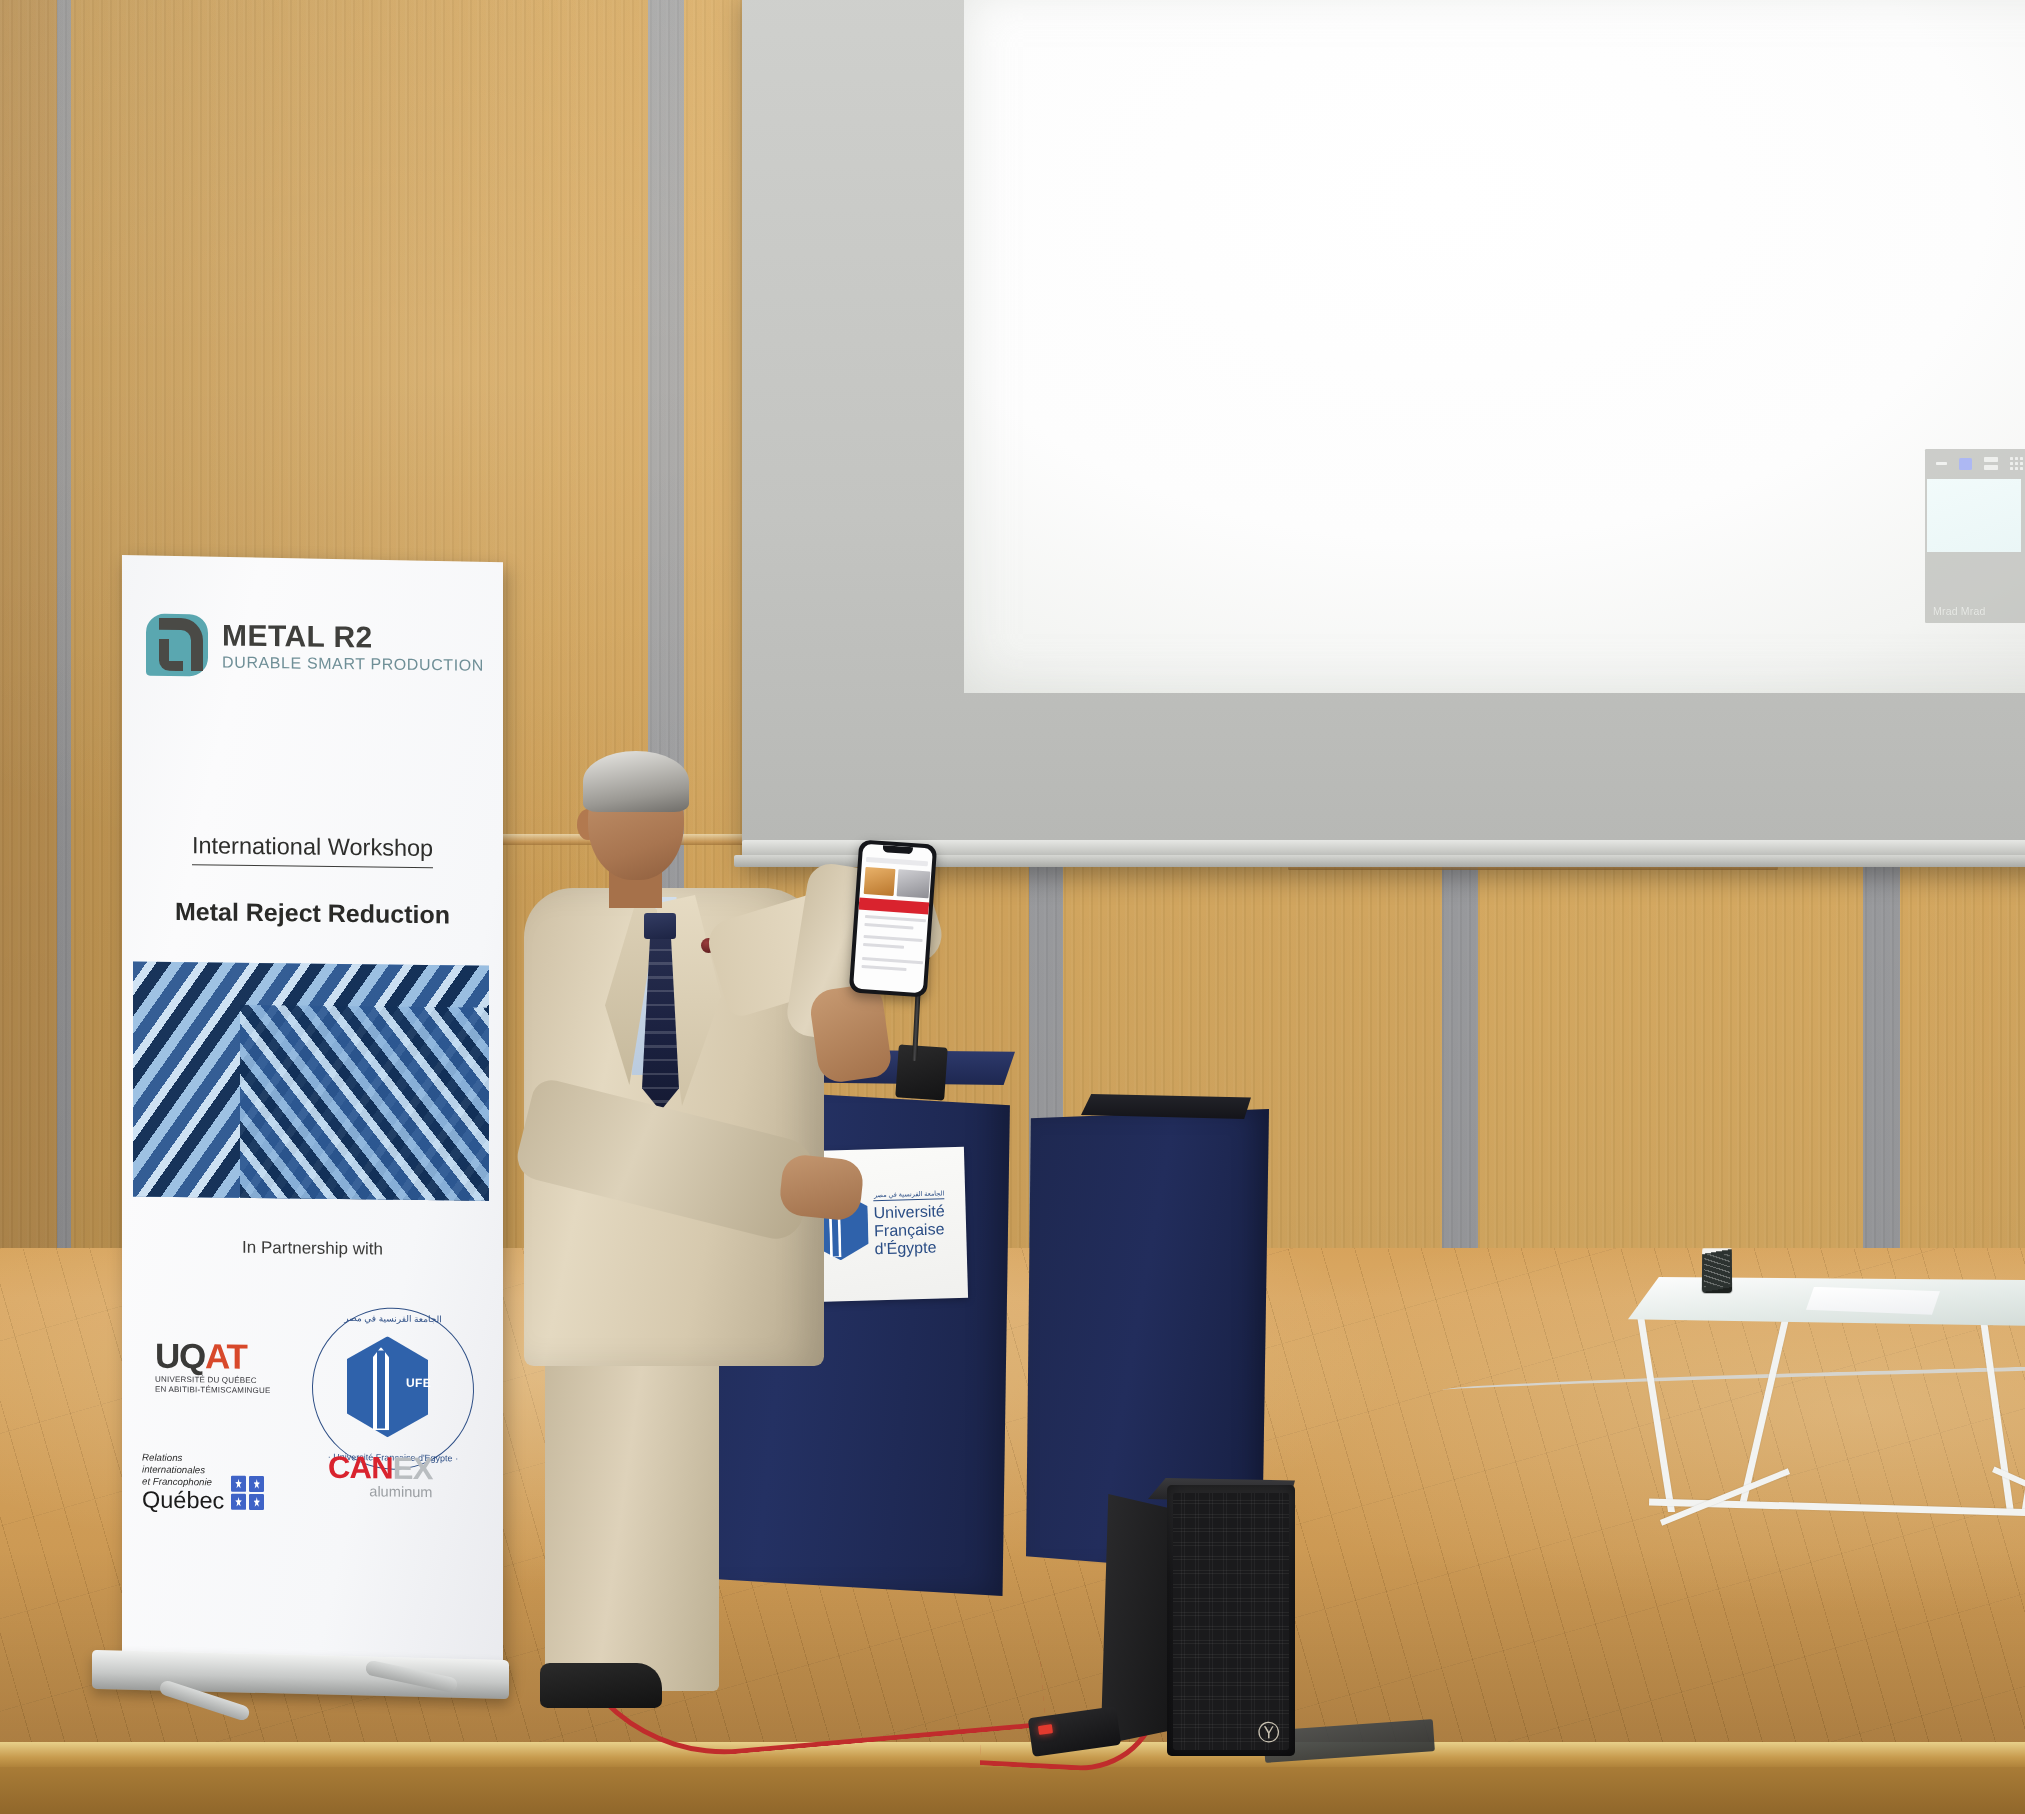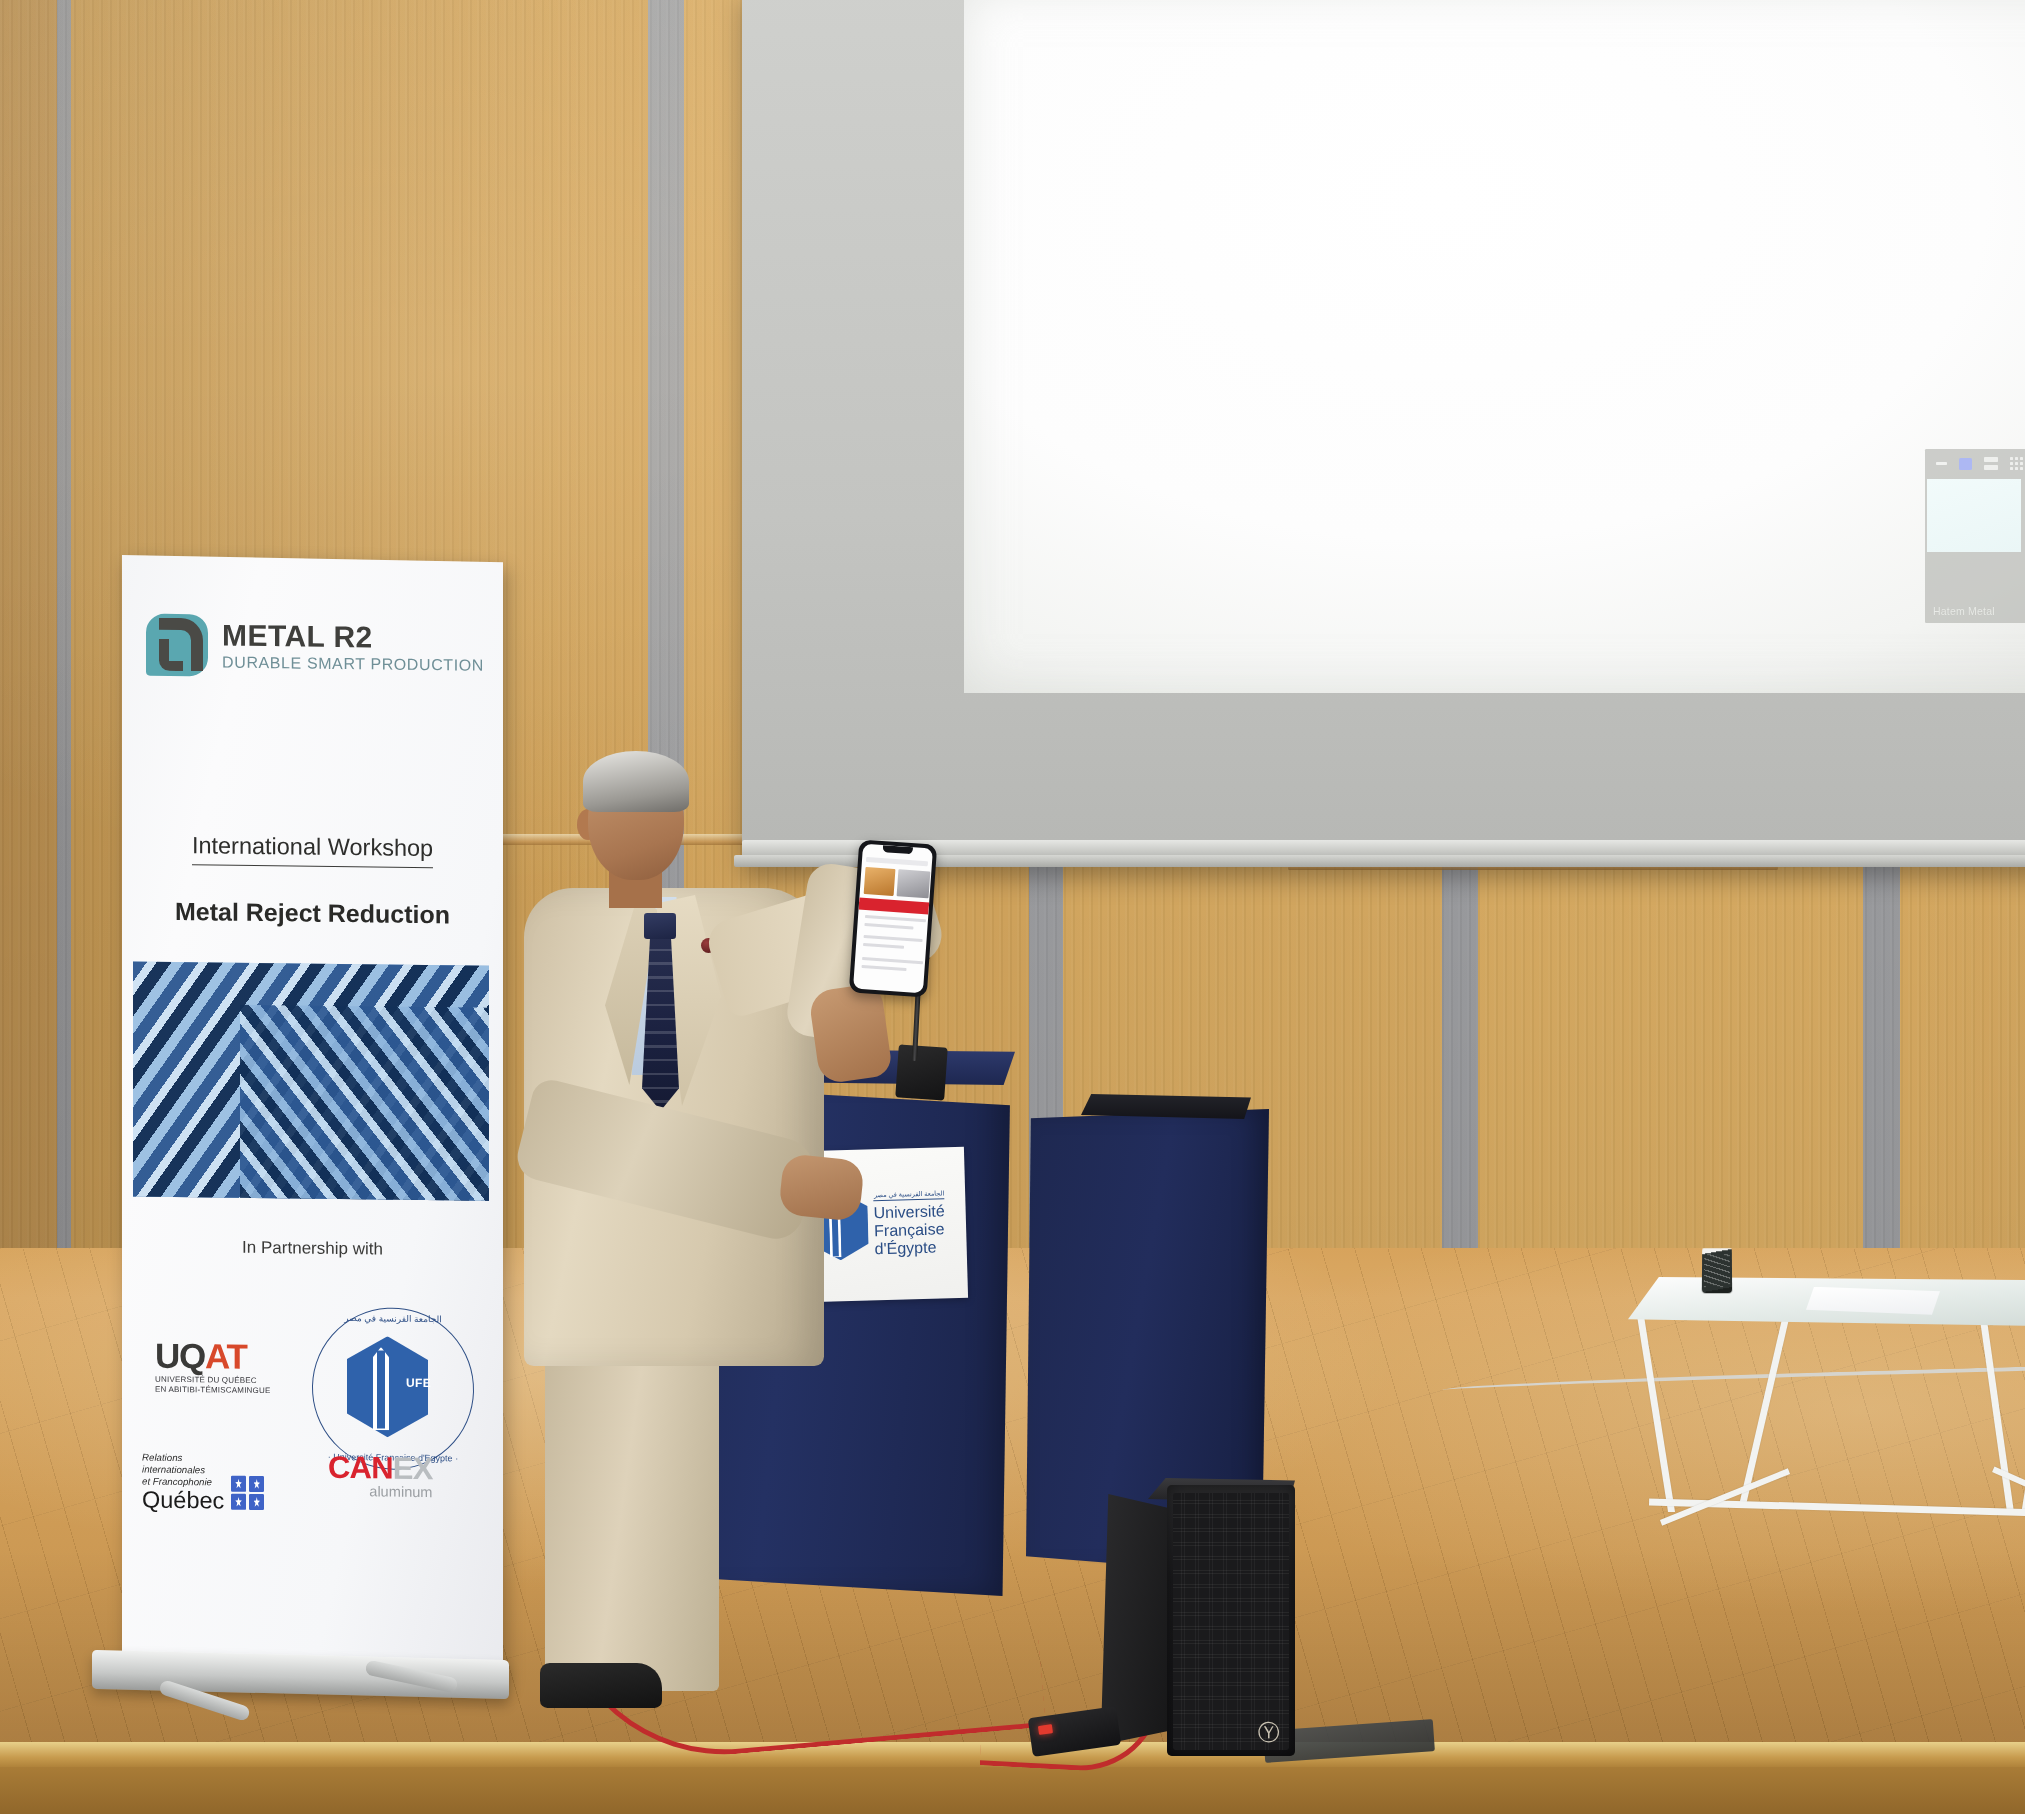--- a/index.html
+++ b/index.html
@@ -611,21 +611,21 @@
           <i></i>
           <i></i>
           <i></i>
           <i></i>
           <i></i>
           <i></i>
           <i></i>
         </span>
     </div>
     <div class="vc-tile"></div>
-    <div class="vc-name">Hatem Metal</div>
+    <div class="vc-name">Mrad Mrad</div>
   </div>
 
   <div class="floor">
     <div class="floor-planks"></div>
     <div class="floor-gloss"></div>
   </div>
   <div class="stage-lip"></div>
   <div class="stage-front"></div>
 
   <div class="cable-grey"></div>

